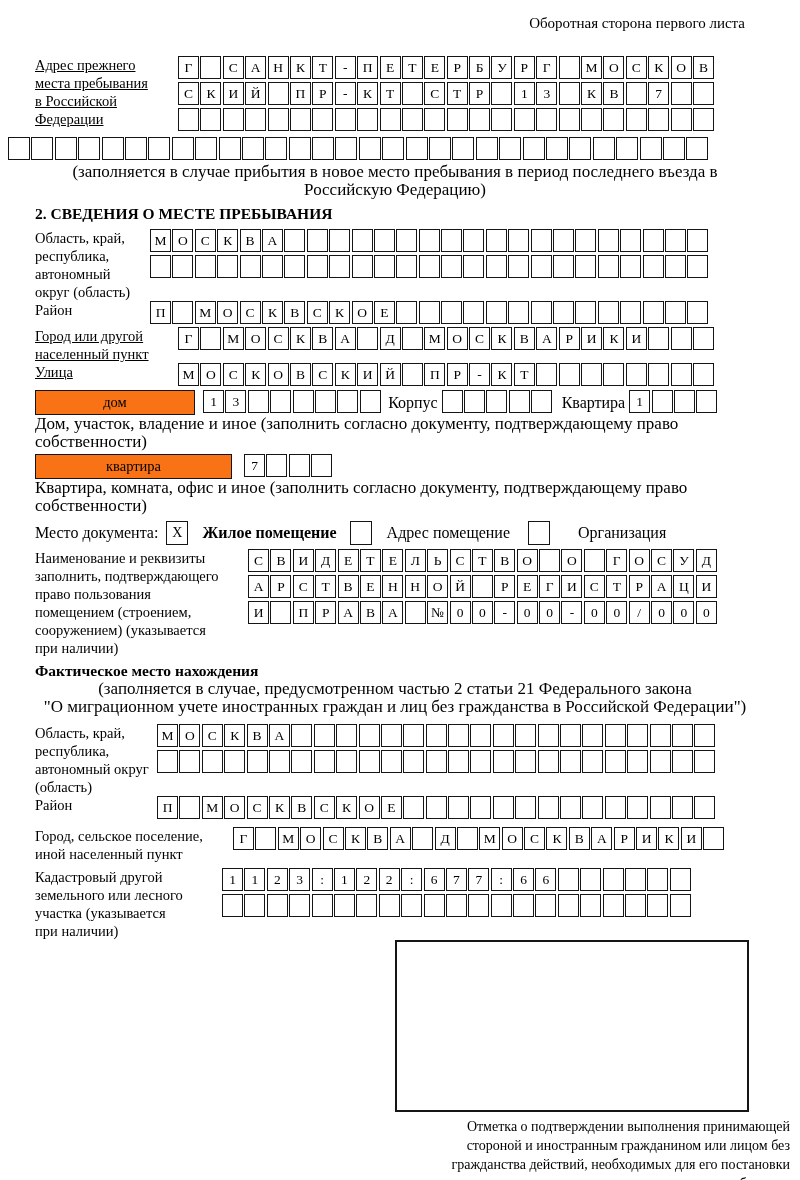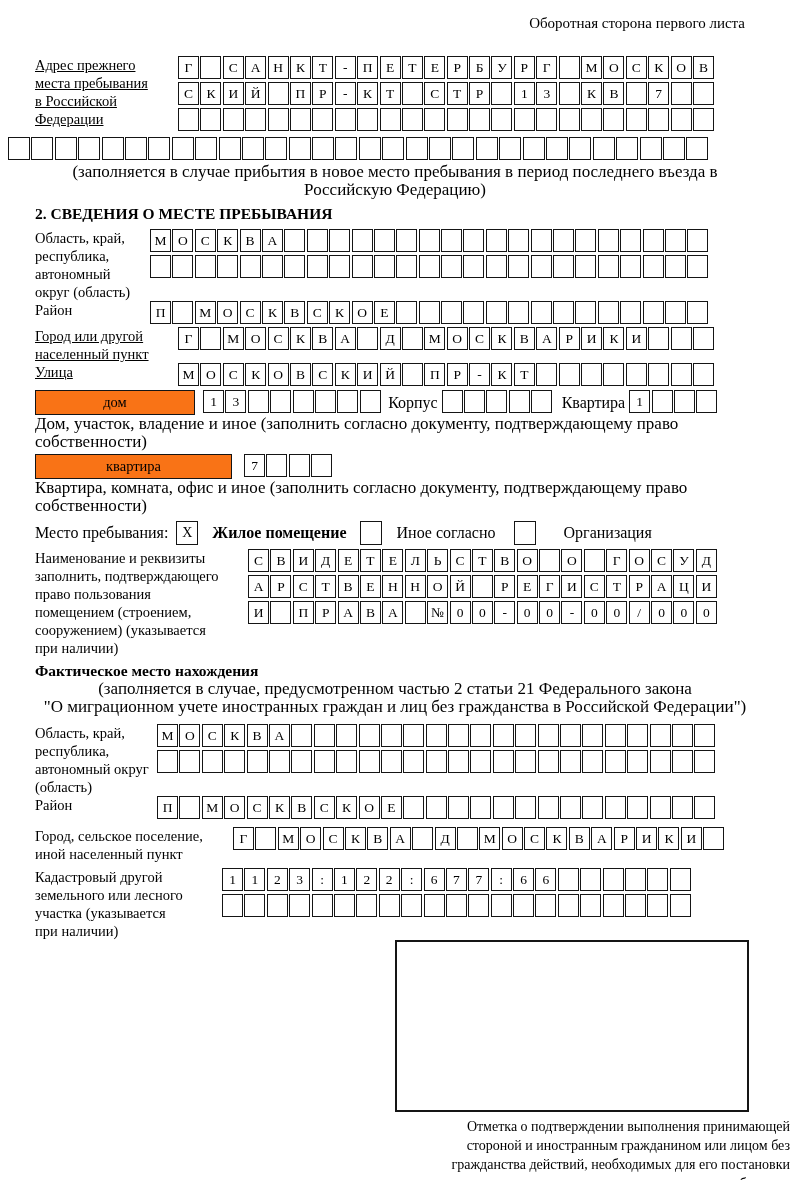--- a/index.html
+++ b/index.html
@@ -375,25 +375,25 @@
     <div class="cells ml12">
         <span class="cbox">7</span>
         <span class="cbox"></span>
         <span class="cbox"></span>
         <span class="cbox"></span>
       </div>
   </div>
   <div class="note">Квартира, комната, офис и иное (заполнить согласно документу, подтверждающему право собственности)</div>
 
   <div class="row stay mt5">
-    <div class="inline-lbl lead">Место пребывания:</div>
+    <div class="inline-lbl lead">Место документа:</div>
     <span class="checkbox cb0">X</span>
     <div class="inline-lbl opt0">Жилое помещение</div>
     <span class="checkbox cb1"></span>
-    <div class="inline-lbl opt1">Иное согласно</div>
+    <div class="inline-lbl opt1">Адрес помещение</div>
     <span class="checkbox cb2"></span>
     <div class="inline-lbl">Организация</div>
   </div>
 
   <div class="row mt4">
     <div class="lbl w213">Наименование и реквизиты
 заполнить, подтверждающего
 право пользования
 помещением (строением,
 сооружением) (указывается

